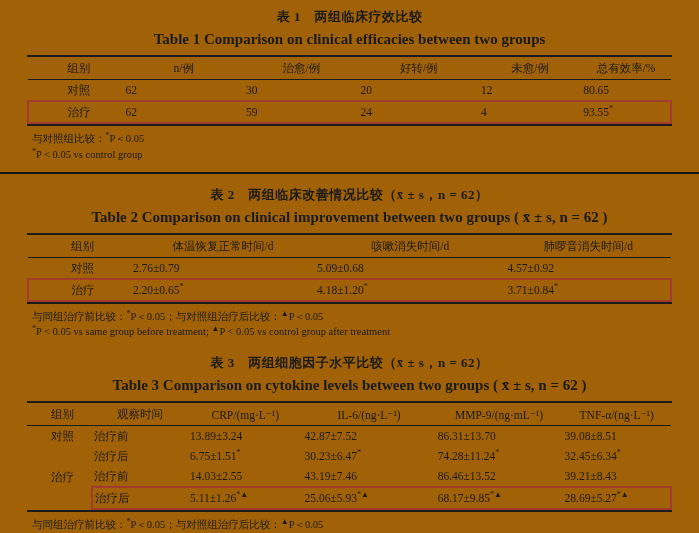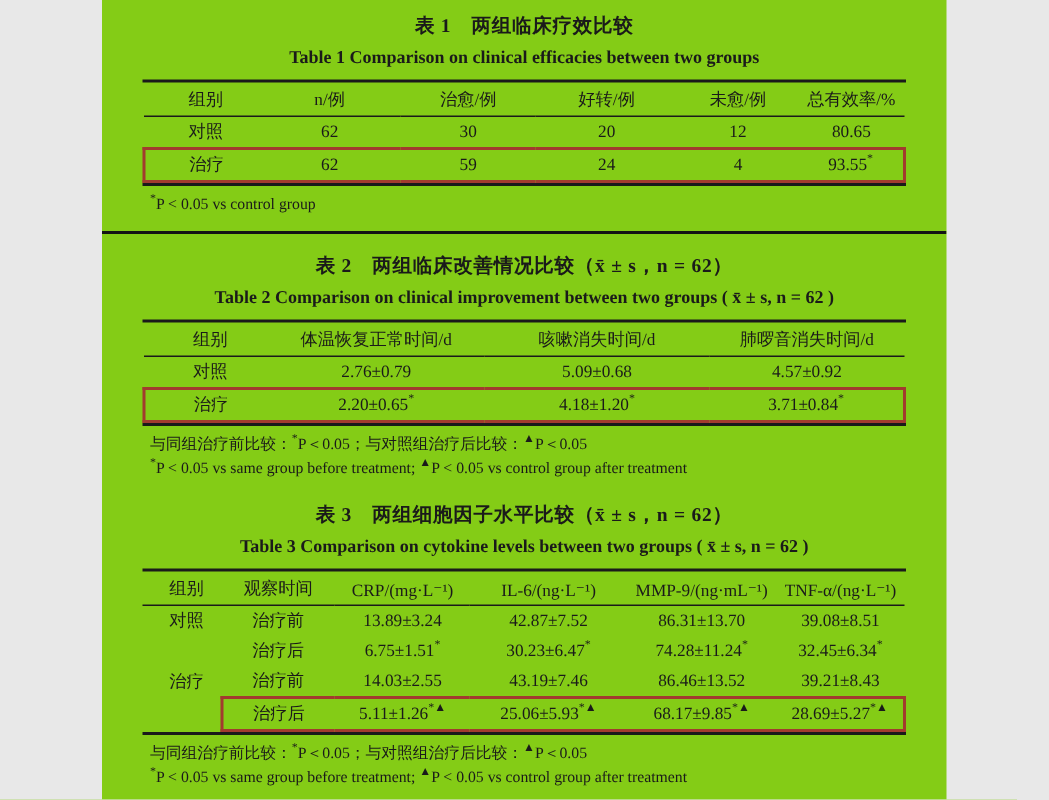--- a/index.html
+++ b/index.html
@@ -1,36 +1,36 @@
 <!DOCTYPE html>
 <html><head>
 <meta charset="utf-8">
 <style>
   :root{
     --ink:#1a1a1a;
     --red:#a23b2e;
   }
   html,body{margin:0;padding:0;background:#e8e8e8;}
   .page{
-    width:563px;height:533px;
+    width:699px;height:533px;
     margin:0 auto;
-    background:#84cc16;
+    background:#a16207;
     box-sizing:border-box;
     padding:8px 0 0 0;
     overflow:hidden;
     font-family:"Liberation Serif","DejaVu Serif",serif;
     color:var(--ink);
   }
   .section{margin:0;}
   .title-zh{
     font-size:13px;font-weight:bold;text-align:center;
     margin:0 0 5px 0;letter-spacing:.5px;
   }
   .title-en{
-    font-size:12px;font-weight:bold;text-align:center;
+    font-size:15px;font-weight:bold;text-align:center;
     margin:0 0 7px 0;
   }
   .tablewrap{
     margin:0 27px;
     border-top:2px solid var(--ink);
     border-bottom:2px solid var(--ink);
   }
   table{
     width:100%;
     border-collapse:collapse;
@@ -39,21 +39,20 @@
   }
   th{
     font-weight:normal;
     padding:4px 2px 3px 2px;
     border-bottom:1px solid var(--ink);
     text-align:center;
     white-space:nowrap;
   }
   td{
     padding:3px 2px;
-    text-align:center;
     line-height:14px;
     white-space:nowrap;
   }
   th:first-child,td:first-child{text-align:center;padding-left:8px;}
   sup{font-size:8px;line-height:0;}
   
   .t1 th:nth-child(1){width:14%;} .t1 th:nth-child(2){width:19%;}
   .t1 th:nth-child(3){width:18%;text-align:center;} .t1 th:nth-child(4){width:19%;}
   .t1 th:nth-child(5){width:16%;font-family:Liberation Serif, serif;} .t1 th:nth-child(6){width:14%;}
   .t2 th:nth-child(1){width:15%;} .t2 th:nth-child(2){width:29%;}
@@ -112,20 +111,21 @@
               <td class="hl">62</td>
               <td class="hl">59</td>
               <td class="hl">24</td>
               <td class="hl">4</td>
               <td class="hl hl-last">93.55<sup>*</sup></td>
             </tr>
           </tbody>
         </table>
     </div>
     <div class="footnotes">
+        <p>与对照组比较：<sup>*</sup>P＜0.05</p>
         <p><sup>*</sup>P &lt; 0.05 vs control group</p>
       </div>
   </div>
 
   <div class="separator"></div>
 
   <div class="section">
     <h2 class="title-zh">表 2　两组临床改善情况比较（x̄ ± s，n = 62）</h2>
     <h3 class="title-en">Table 2  Comparison on clinical improvement between two groups ( x̄ ± s, n = 62 )</h3>
     <div class="tablewrap">

